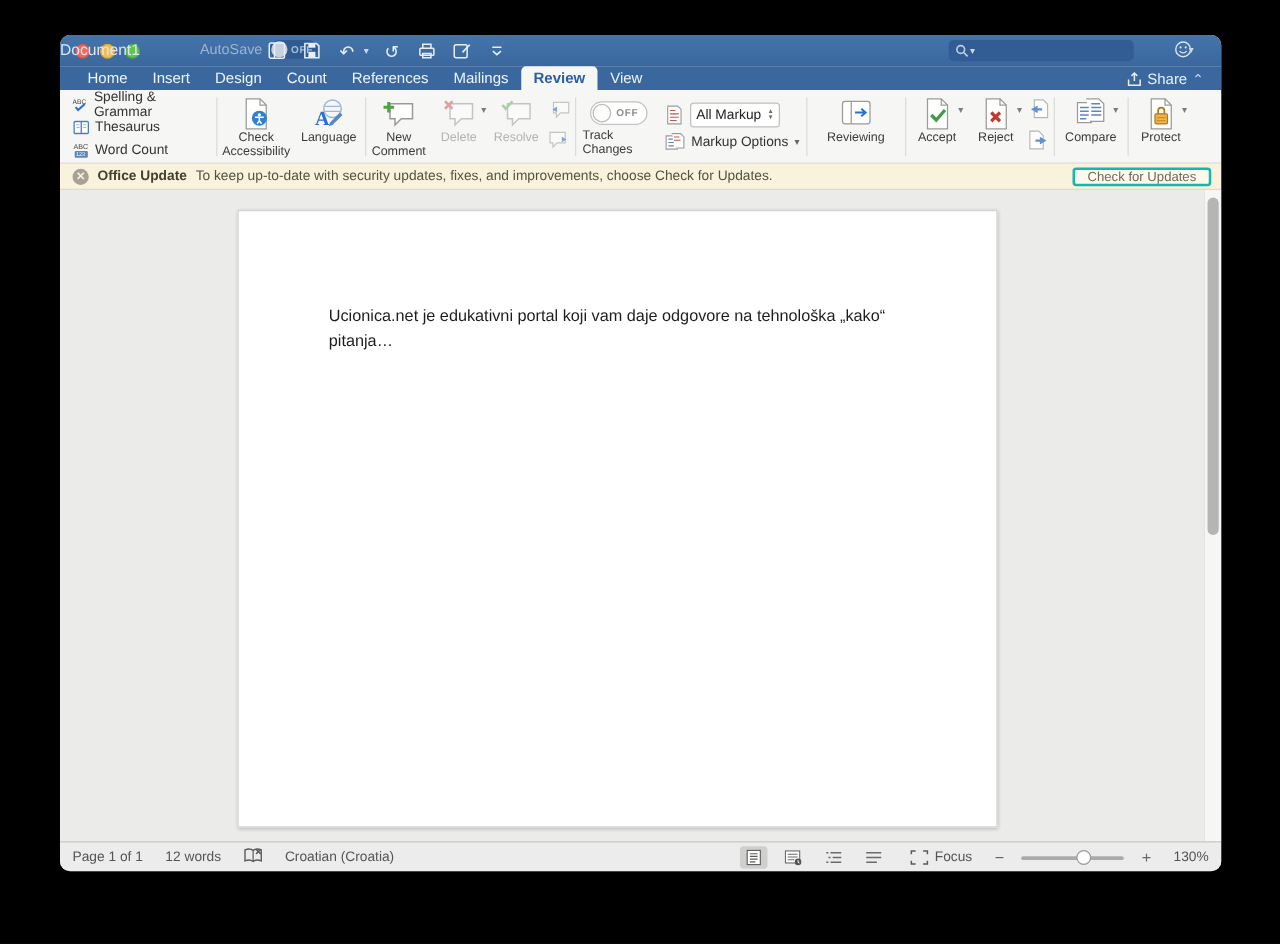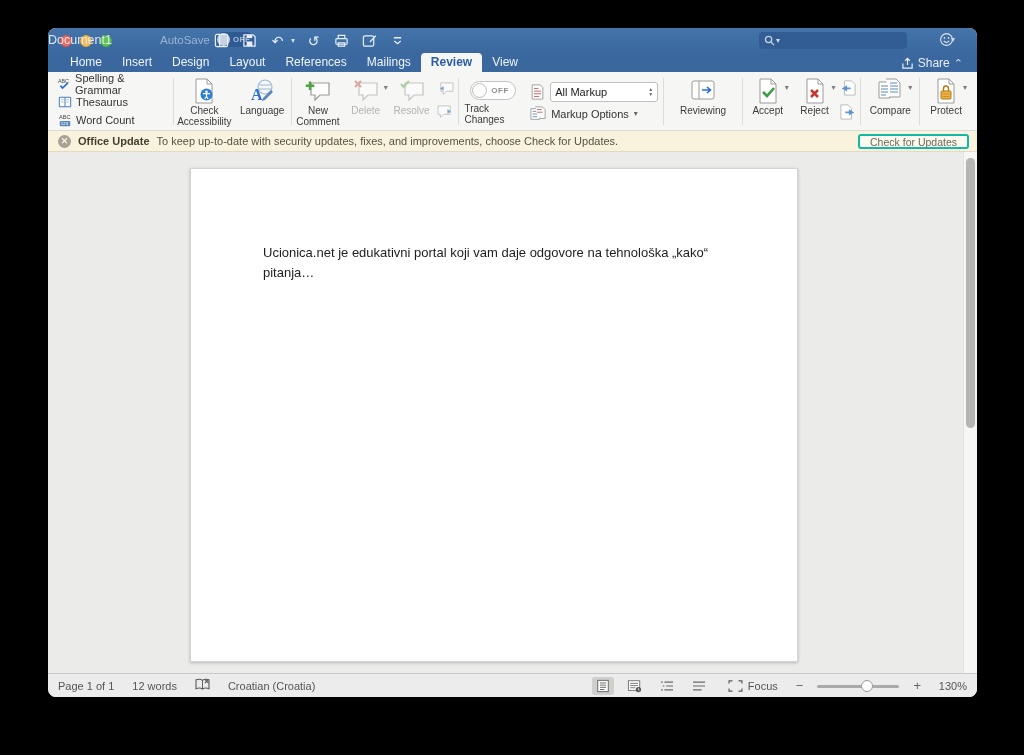--- a/index.html
+++ b/index.html
@@ -44,21 +44,21 @@
   .bigbtn .ic { height:28px; display:flex; align-items:center; justify-content:center; position:relative; }
   .bigbtn.dis { color:#b3b3b1; }
   .dd { font-size:8px; color:#7c7c7a; position:absolute; right:-9px; top:7px; }
   .stack2 { display:flex; flex-direction:column; justify-content:center; gap:4px; align-items:center; padding:0 3px; }
   .tc-col { display:flex; flex-direction:column; align-items:center; justify-content:space-between; padding:7px 4px 4px; font-size:10px; color:#3b3b3b; }
   .tc-pill { width:46px; height:19px; border:1px solid #c3c3c1; border-radius:10px; background:#fff; display:flex; align-items:center; padding:1px; }
   .tc-knob { width:15px; height:15px; border-radius:50%; background:#fdfdfd; border:1px solid #bdbdbb; }
   .tc-off { font-size:8px; color:#8f8f8d; font-weight:bold; margin-left:4px; letter-spacing:.5px; }
   .mk-col { display:flex; flex-direction:column; justify-content:center; gap:4px; padding:0 4px; }
   .mk-row { display:flex; align-items:center; gap:5px; font-size:11px; color:#333; }
-  .combo { width:108px; height:20px; background:#fff; border:1px solid #c0c0be; border-radius:3px; display:flex; align-items:center; justify-content:space-between; padding:0 4px; font-size:11px; color:#222; }
+  .combo { width:72px; height:20px; background:#fff; border:1px solid #c0c0be; border-radius:3px; display:flex; align-items:center; justify-content:space-between; padding:0 4px; font-size:11px; color:#222; }
   .stepper { display:flex; flex-direction:column; line-height:4.5px; font-size:5px; color:#666; }
   .mk-dd { font-size:8px; color:#666; }
 
   
   .updatebar { position:relative; height:21px; background:#f9f2dc; border-bottom:1px solid #e3dbbf; display:flex; align-items:center; padding:0 10px; gap:7px; }
   .ub-close { width:13px; height:13px; border-radius:50%; background:#a8a296; color:#f9f2dc; font-size:9px; display:flex; align-items:center; justify-content:center; font-weight:bold; }
   .ub-title { font-size:11px; font-weight:bold; color:#43402f; }
   .ub-msg { font-size:11px; color:#55523f; }
   .ub-btn { position:absolute; right:8px; top:3px; height:15px; padding:0 10px; font-size:10.5px; color:#6e6a56; background:rgba(255,255,255,.55); border:2px solid #14b8a6; border-radius:3px; display:flex; align-items:center; }
 
@@ -154,21 +154,21 @@
             <path d="M5 9.5c1.8 2 4.2 2 6 0" fill="none" stroke="#dbe4f0" stroke-width="1.2"></path>
           </svg>
         <span class="dd-sm">▾</span>
       </div>
     </div>
 
     <div class="tabrow">
       <div class="tab">Home</div>
       <div class="tab">Insert</div>
       <div class="tab">Design</div>
-      <div class="tab">Layout</div>
+      <div class="tab">Count</div>
       <div class="tab">References</div>
       <div class="tab">Mailings</div>
       <div class="tab active">Review</div>
       <div class="tab">View</div>
       <div class="share-area">
         <div class="share-btn">
           <svg width="13" height="13" viewBox="0 0 14 14">
               <path d="M2 7v5h10V7" fill="none" stroke="#e8eef7" stroke-width="1.3"></path>
               <path d="M7 8.5V2M4.5 4L7 1.5L9.5 4" fill="none" stroke="#e8eef7" stroke-width="1.3"></path>
             </svg>

